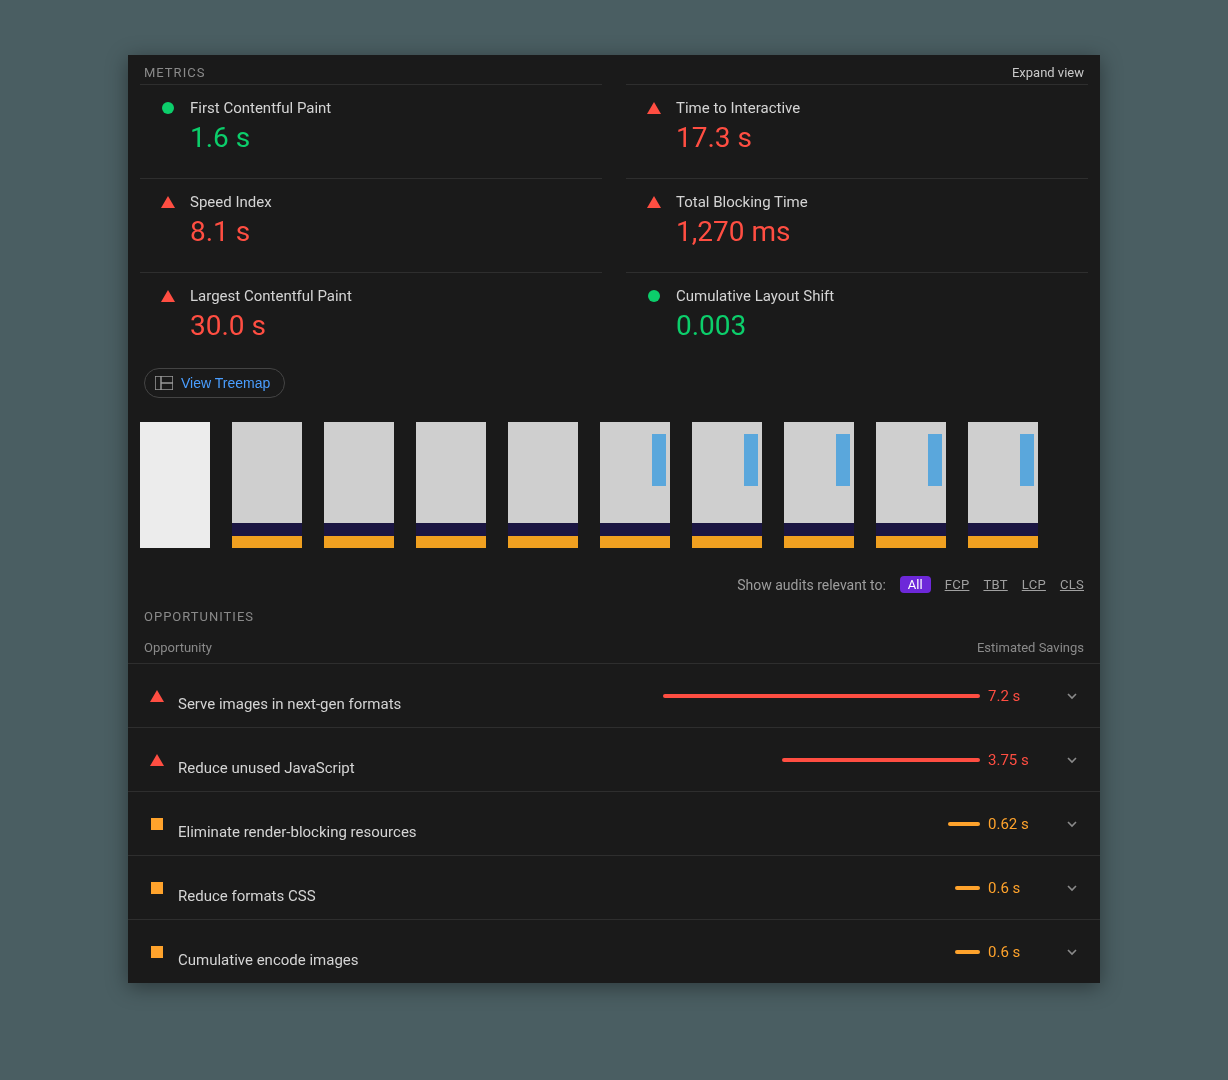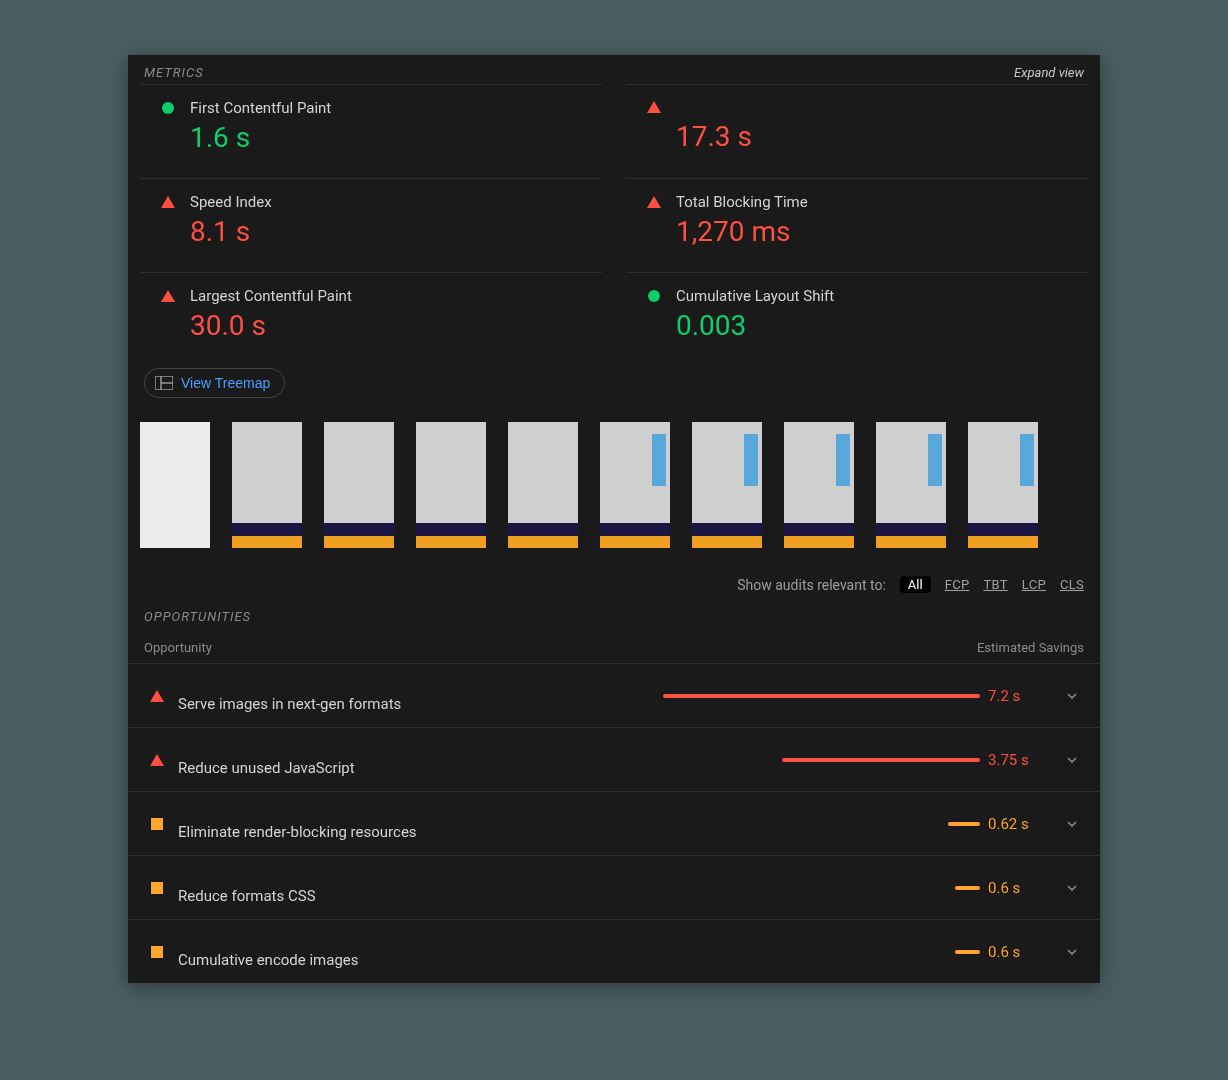--- a/index.html
+++ b/index.html
@@ -18,21 +18,20 @@
       color: #c9c9c9;
       font-size: 14px;
       box-shadow: 0 4px 20px rgba(0,0,0,0.4);
     }
     .section-header {
       display: flex;
       justify-content: space-between;
       align-items: flex-end;
       padding: 10px 16px 4px 16px;
       color: #8a8a8a;
-      font-style: italic;
     }
     .section-title {
       font-size: 13px;
       letter-spacing: 1px;
       text-transform: uppercase;
     }
     .expand-link {
       color: #c9c9c9;
       font-size: 13px;
       cursor: pointer;
@@ -135,21 +134,21 @@
     .audit-filter {
       display: flex;
       justify-content: flex-end;
       align-items: center;
       gap: 14px;
       padding: 18px 16px 6px 16px;
       color: #9d9d9d;
       font-size: 14px;
     }
     .filter-pill {
-      background: #000000;
+      background: #6d28d9;
       color: #fff;
       padding: 1px 8px;
       border-radius: 4px;
       cursor: pointer;
       font-size: 13px;
     }
     .filter-link {
       text-decoration: underline;
       color: #a0a0a0;
       cursor: pointer;
@@ -206,20 +205,21 @@
         <span class="metric-icon green">
           <span class="dot"></span>
         </span>
         <div class="metric-label">First Contentful Paint</div>
         <div class="metric-value green">1.6 s</div>
       </div>
       <div class="metric">
         <span class="metric-icon red">
           <span class="tri"></span>
         </span>
+        <div class="metric-label">Time to Interactive</div>
         <div class="metric-value red">17.3 s</div>
       </div>
       <div class="metric">
         <span class="metric-icon red">
           <span class="tri"></span>
         </span>
         <div class="metric-label">Speed Index</div>
         <div class="metric-value red">8.1 s</div>
       </div>
       <div class="metric">

